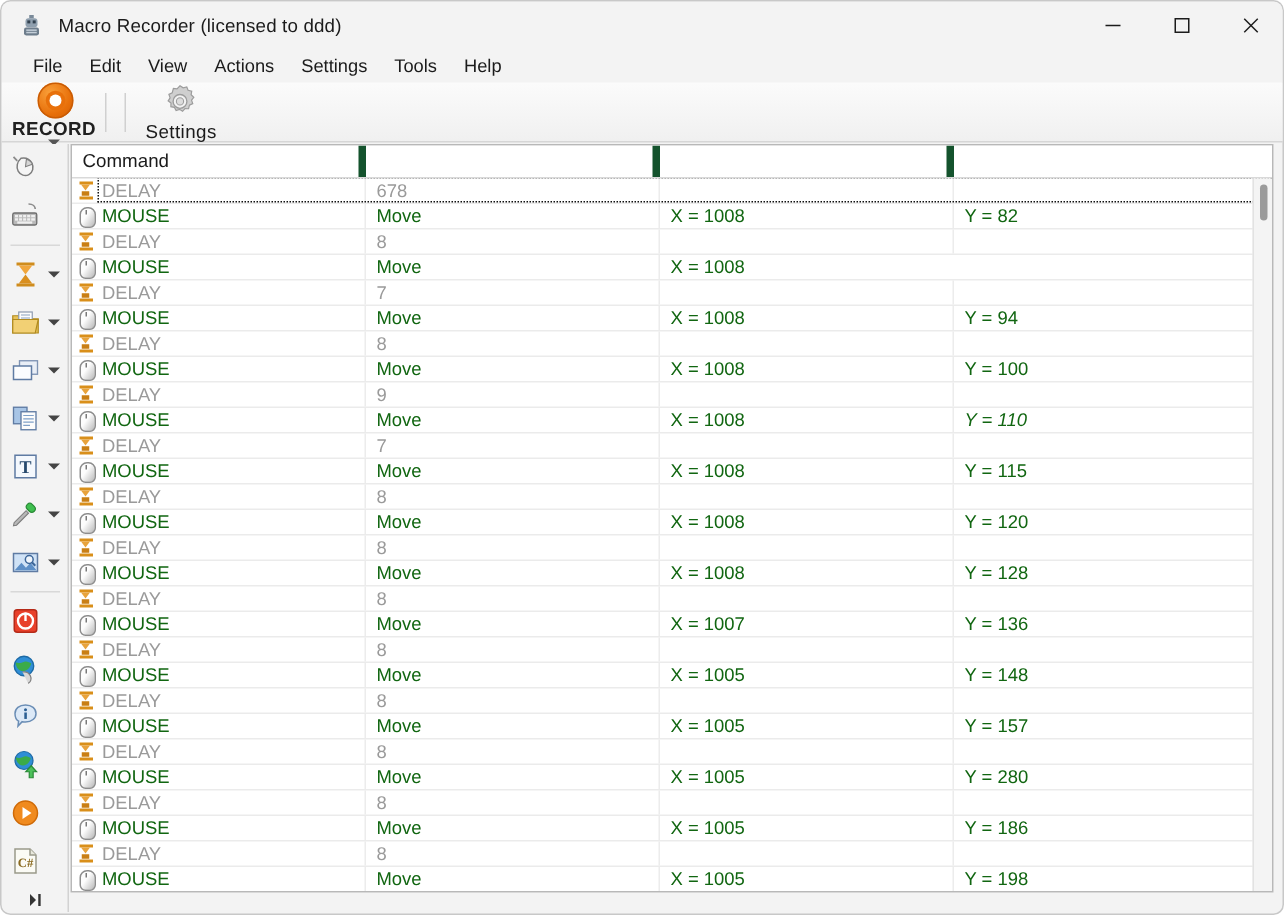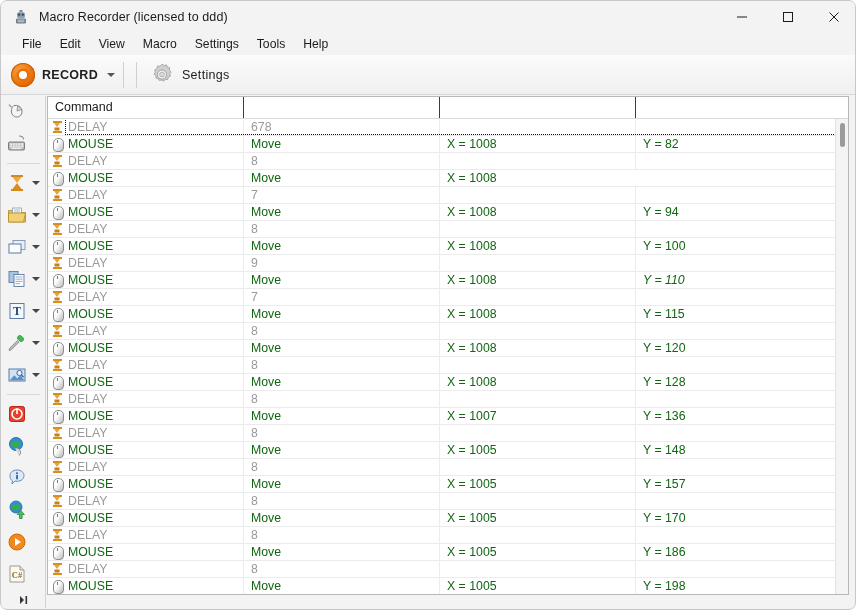--- a/index.html
+++ b/index.html
@@ -51,21 +51,21 @@
     white-space: nowrap; border-radius: 3px;
   }
 
   
   #toolbar {
     position: absolute; left: 0; top: 54px; width: 856px; height: 40px;
     background: linear-gradient(#fbfbfb, #f0f0f0);
     border-bottom: 1px solid #d6d6d6;
     display: flex; align-items: center;
   }
-  .tb-group { display: flex; align-items: center; height: 100%; }
+  .tb-group { display: flex; align-items: center; height: 100%; flex-direction: column; }
   .tb-sep {
     width: 1px; height: 26px; background: #d0d0d0; margin: 0 6px;
     flex: none;
   }
   .tb-label {
     font-size: 12.5px; font-weight: bold; color: #202020;
     letter-spacing: 0.3px; margin-left: 7px; white-space: nowrap;
   }
   .tb-label.plain { font-weight: normal; font-size: 12.5px; color: #1b1b1b; text-align: right; }
   .caret {
@@ -131,21 +131,21 @@
     border: 1px solid #b8b8b8;
     overflow: hidden;
   }
   #grid-head {
     height: 22px; background: #ffffff;
     border-bottom: 1px solid #d9d9d9;
     display: flex; position: relative;
   }
   .hcell {
     font-size: 12.5px; color: #1b1b1b; padding: 3px 0 0 7px;
-    border-right: 1px solid #14532d; overflow: hidden;
+    border-right: 5px solid #14532d; overflow: hidden;
     white-space: nowrap; flex: none;
   }
   .hcell:last-child { border-right: none; }
 
   #grid-body {
     position: absolute; left: 0; top: 22px; right: 0; bottom: 0;
     overflow: hidden;
   }
   .row {
     height: 17px; display: flex; border-bottom: 1px solid #ebebeb;
@@ -243,21 +243,21 @@
             <line x1="10.5" y1="1.5" x2="1.5" y2="10.5" stroke="#1b1b1b" stroke-width="1"></line>
           </svg>
       </div>
     </div>
   </div>
 
   <div id="menubar">
       <div class="menu-item">File</div>
       <div class="menu-item">Edit</div>
       <div class="menu-item">View</div>
-      <div class="menu-item">Macro</div>
+      <div class="menu-item">Actions</div>
       <div class="menu-item">Settings</div>
       <div class="menu-item">Tools</div>
       <div class="menu-item">Help</div>
     </div>
 
   <div id="toolbar">
     <div class="tb-group">
       <span class="rec-icon"></span>
       <span class="tb-label">RECORD</span>
       <span class="caret"></span>
@@ -677,21 +677,21 @@
           <div class="cell c-delay" style="width: 196px;"></div>
           <div class="cell c-delay" style="width: 196px;"></div>
         </div>
         <div class="row">
           <div class="cell c0 c-mouse" style="width: 196px;">
             <span class="rowico ico-mouse"></span>
             <span>MOUSE</span>
           </div>
           <div class="cell c-mouse" style="width: 196px;">Move</div>
           <div class="cell c-mouse" style="width: 196px;">X = 1005</div>
-          <div class="cell c-mouse" style="width: 196px;">Y = 170</div>
+          <div class="cell c-mouse" style="width: 196px;">Y = 280</div>
         </div>
         <div class="row">
           <div class="cell c0 c-delay" style="width: 196px;">
             <span class="rowico ico-hourglass"></span>
             <span>DELAY</span>
           </div>
           <div class="cell c-delay" style="width: 196px;">8</div>
           <div class="cell c-delay" style="width: 196px;"></div>
           <div class="cell c-delay" style="width: 196px;"></div>
         </div>

